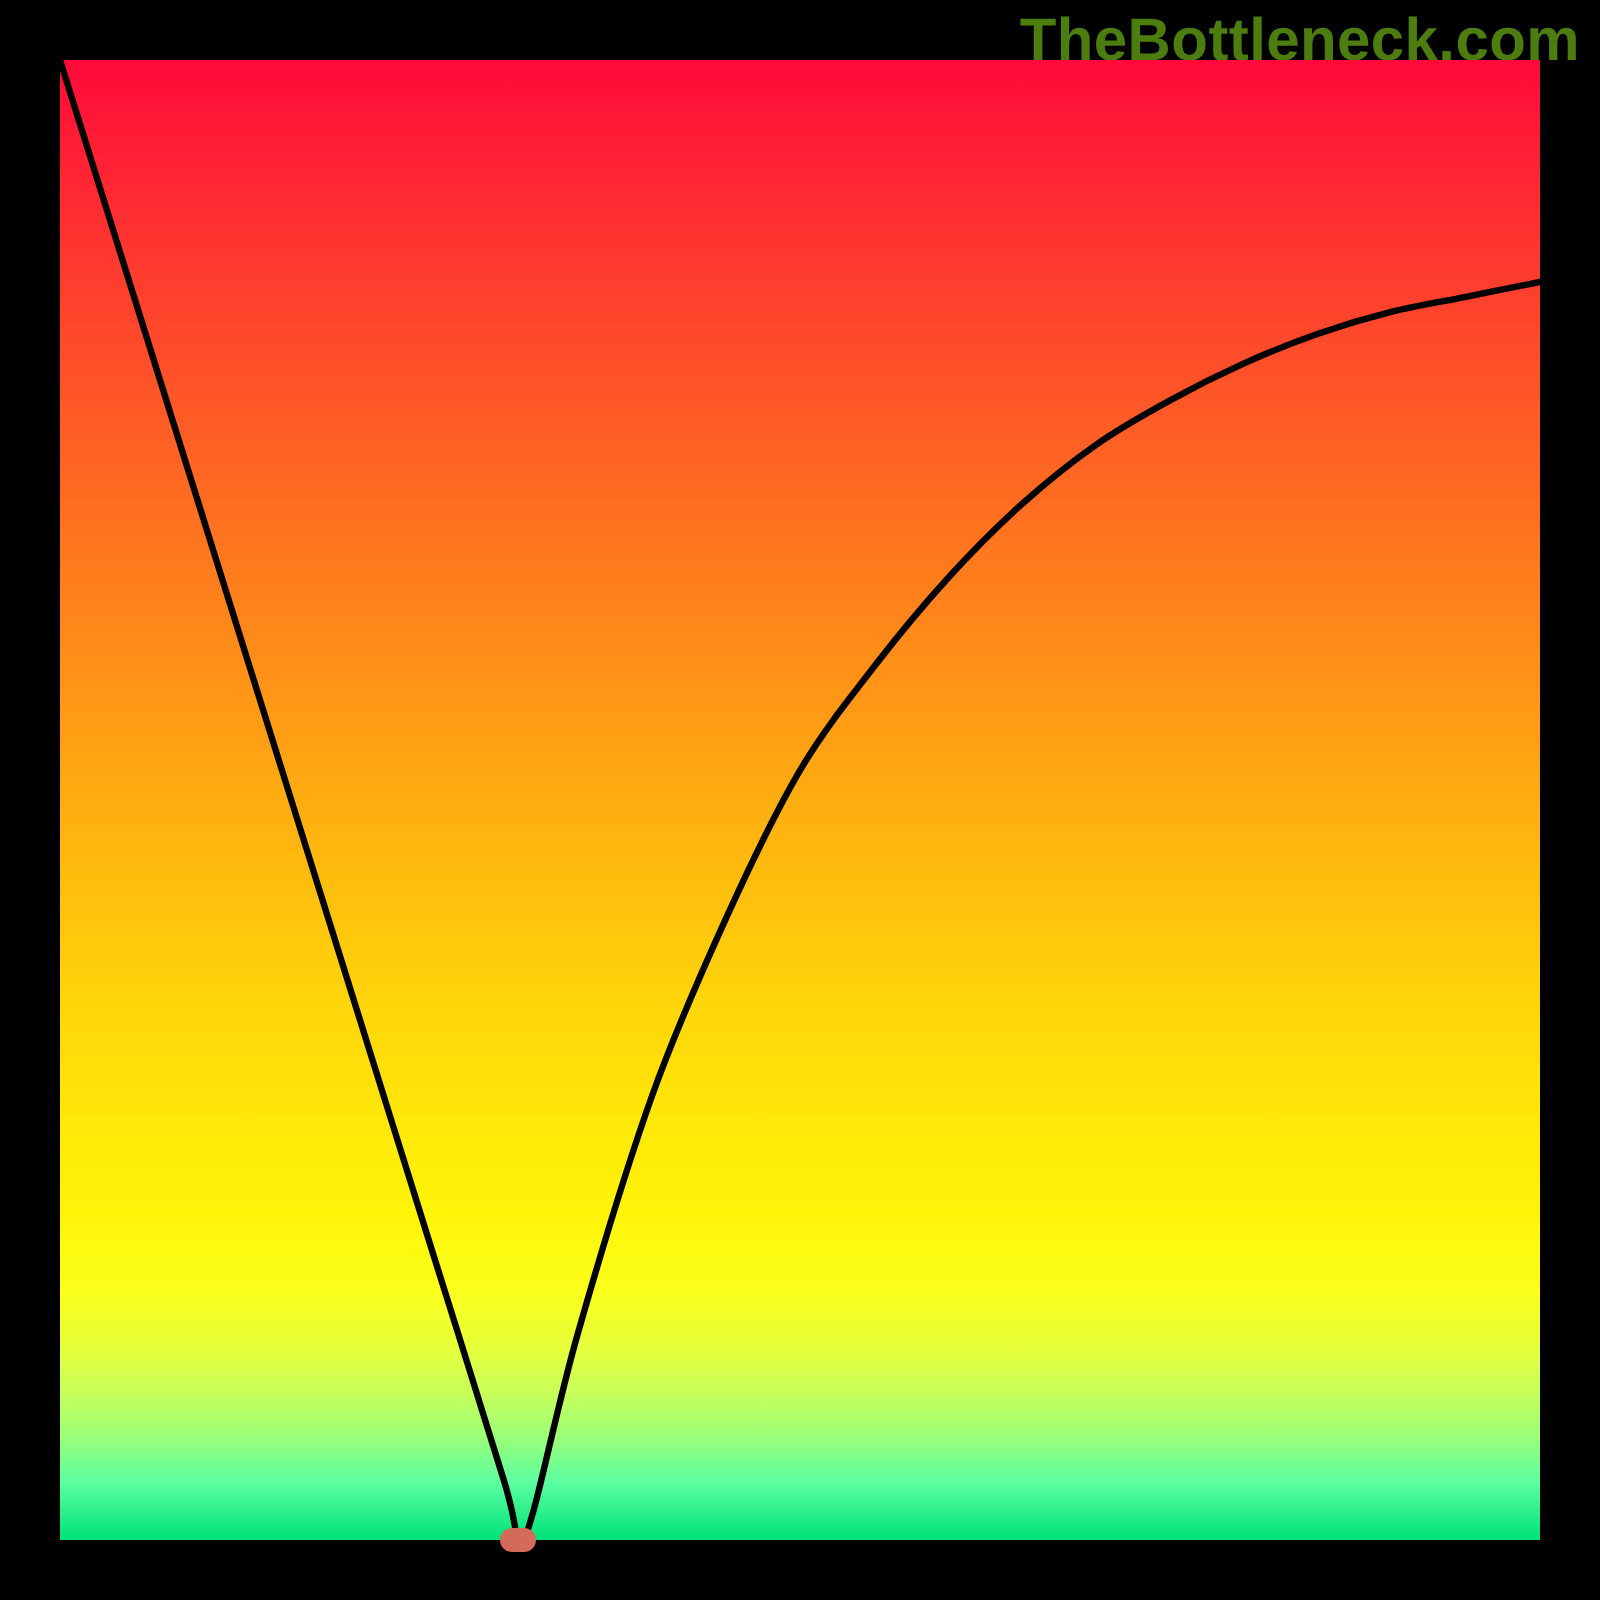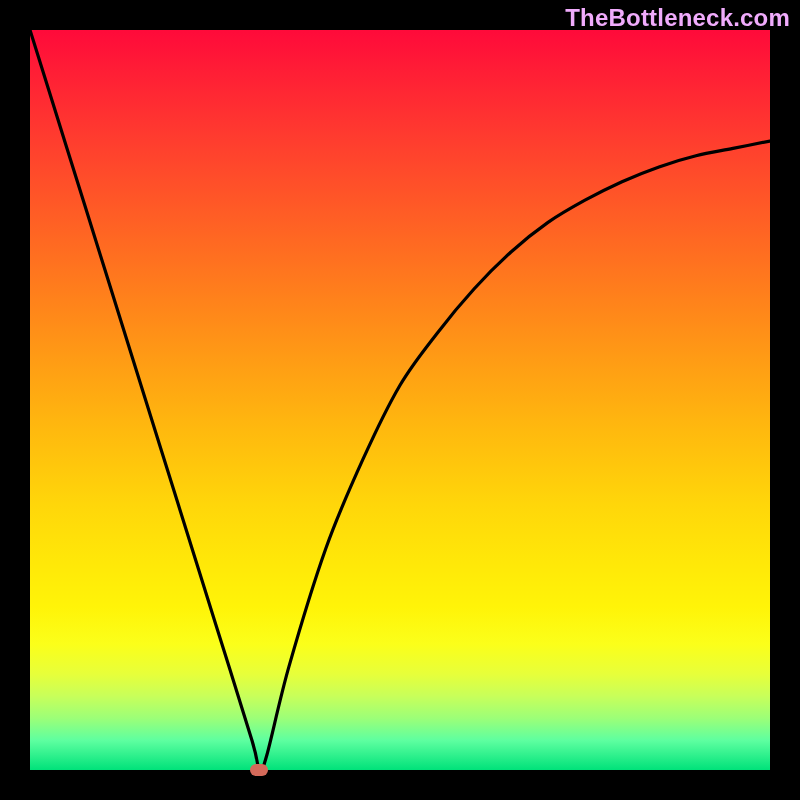--- a/index.html
+++ b/index.html
@@ -32,23 +32,23 @@
       #c8ff5a 90%,
       #9cff78 93%,
       #5effa0 96%,
       #00e27a 100%);
   }
   .watermark {
     position: absolute;
     top: 4px;
     right: 10px;
     font-family: Arial, Helvetica, sans-serif;
-    font-size: 24px;
+    font-size: 30px;
     font-weight: 600;
-    color: #f0abfc;
+    color: #4d7c0f;
     letter-spacing: 0.2px;
   }
   svg.curve {
     position: absolute;
     left: 0;
     top: 0;
     width: 740px;
     height: 740px;
   }
   .marker {

